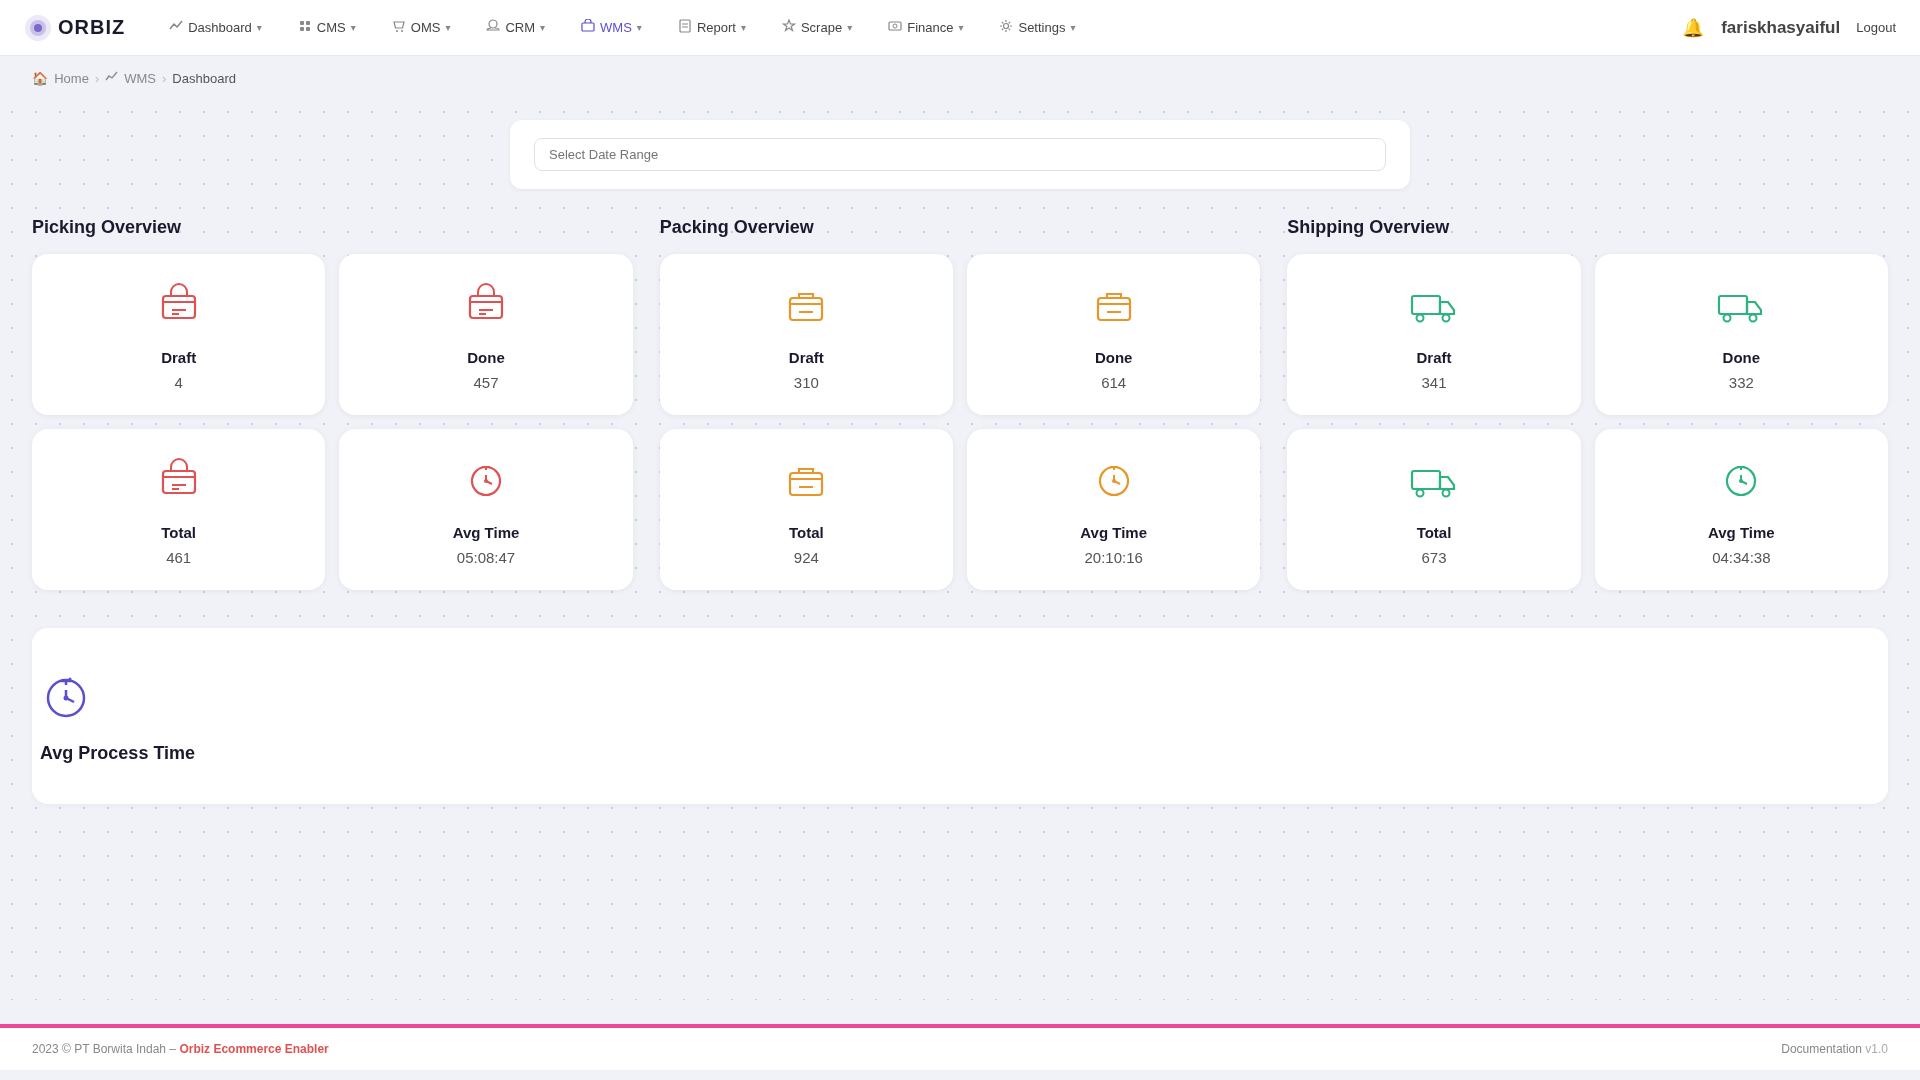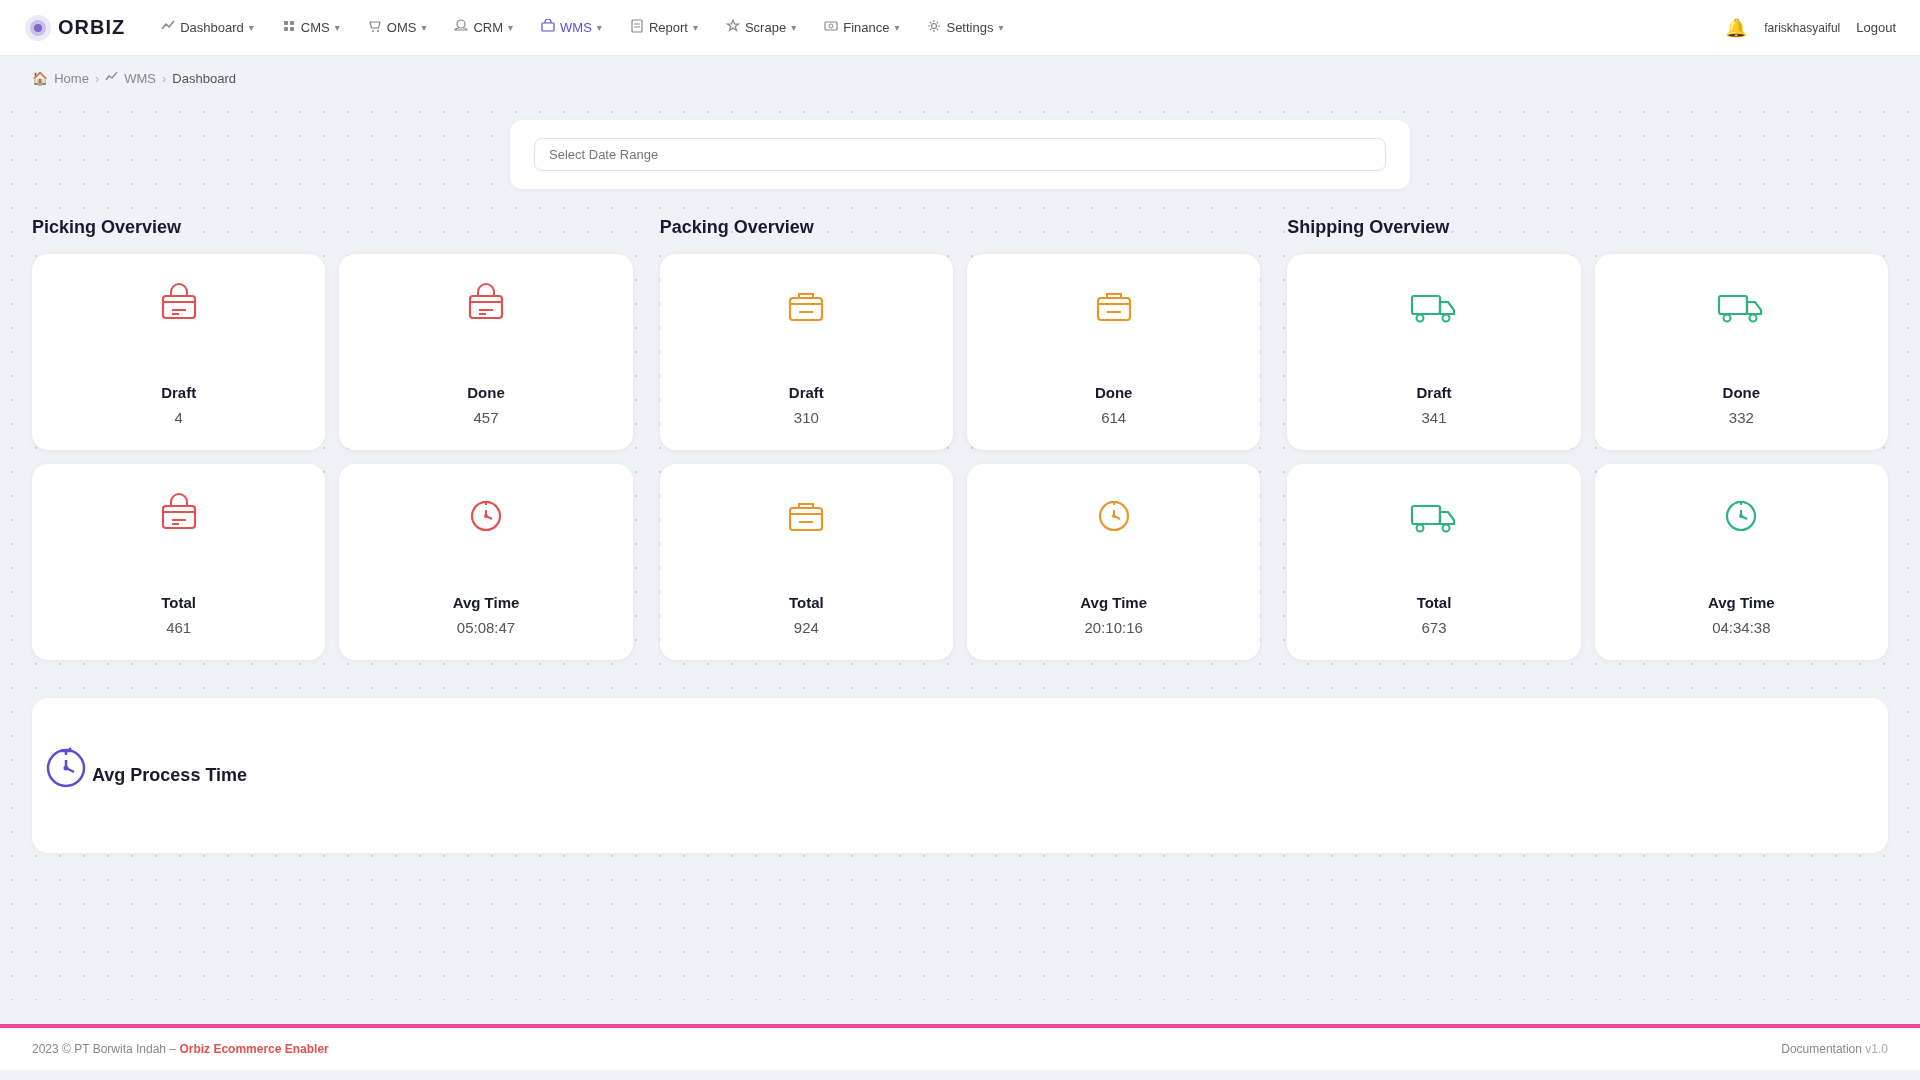--- a/index.html
+++ b/index.html
@@ -6,40 +6,40 @@
     body { font-family: 'Segoe UI', Arial, sans-serif; background: #f0f2f8; min-height: 1080px; font-size: 14px; color: #333; }
 
     
     .navbar {
       background: #fff;
       display: flex;
       align-items: center;
       padding: 0 24px;
       height: 56px;
       border-bottom: 1px solid #e8eaf0;
-      gap: 4px;
+      gap: 12px;
     }
     .logo {
       display: flex; align-items: center; gap: 6px;
       font-weight: 800; font-size: 20px; color: #1a1a2e;
       margin-right: 20px; text-transform: uppercase; letter-spacing: 1px;
     }
     .logo-icon { width: 28px; height: 28px; }
     .nav-item {
       display: flex; align-items: center; gap: 5px;
       padding: 6px 12px; cursor: pointer; border-radius: 6px;
       font-size: 13px; font-weight: 500; color: #444; white-space: nowrap;
       transition: background 0.15s;
     }
     .nav-item.active { color: #5b4fcf; }
     .nav-icon { font-size: 14px; }
     .nav-arrow { font-size: 10px; color: #888; }
     .nav-spacer { flex: 1; }
     .nav-user { display: flex; align-items: center; gap: 16px; }
-    .nav-username { font-size: 12px; font-weight: 400; color: #444; }
+    .nav-username { font-size: 17px; font-weight: 700; color: #444; }
     .nav-logout { font-size: 13px; font-weight: 500; color: #444; cursor: pointer; }
     .nav-bell { font-size: 18px; color: #888; cursor: pointer; }
 
     
     .breadcrumb {
       display: flex; align-items: center; gap: 6px;
       padding: 14px 32px; font-size: 13px; color: #888;
     }
     .breadcrumb-sep { color: #bbb; }
     .breadcrumb-current { color: #555; }
@@ -95,35 +95,35 @@
     }
     .card {
       background: #fff;
       border-radius: 16px;
       padding: 28px 20px 24px;
       display: flex; flex-direction: column; align-items: center; justify-content: center;
       box-shadow: 0 1px 6px rgba(0,0,0,0.06);
       min-height: 160px;
     }
     .card-icon { font-size: 40px; margin-bottom: 14px; }
-    .card-label { font-size: 15px; font-weight: 700; color: #1a1a2e; margin-bottom: 8px; margin-top: 35px; }
+    .card-label { font-size: 15px; font-weight: 700; color: #1a1a2e; margin-bottom: 8px; }
     .card-value { font-size: 15px; color: #555; font-weight: 400; }
 
     
     .icon-red { color: #e05252; }
     .icon-orange { color: #e8962a; }
     .icon-green { color: #2db37e; }
 
     
     .bottom-section {
       margin-top: 24px;
       background: #fff;
       border-radius: 16px;
       padding: 40px 8px;
-      display: flex; align-items: center;
+      display: flex; flex-direction: column; 
       box-shadow: 0 1px 6px rgba(0,0,0,0.04);
     }
     .avg-icon { font-size: 48px; color: #5b4fcf; margin-bottom: 12px; }
     .avg-label { font-size: 18px; font-weight: 700; color: #1a1a2e; }
 
     
     .footer {
       display: flex; justify-content: space-between; align-items: center;
       padding: 14px 32px;
       font-size: 12px; color: #888;

